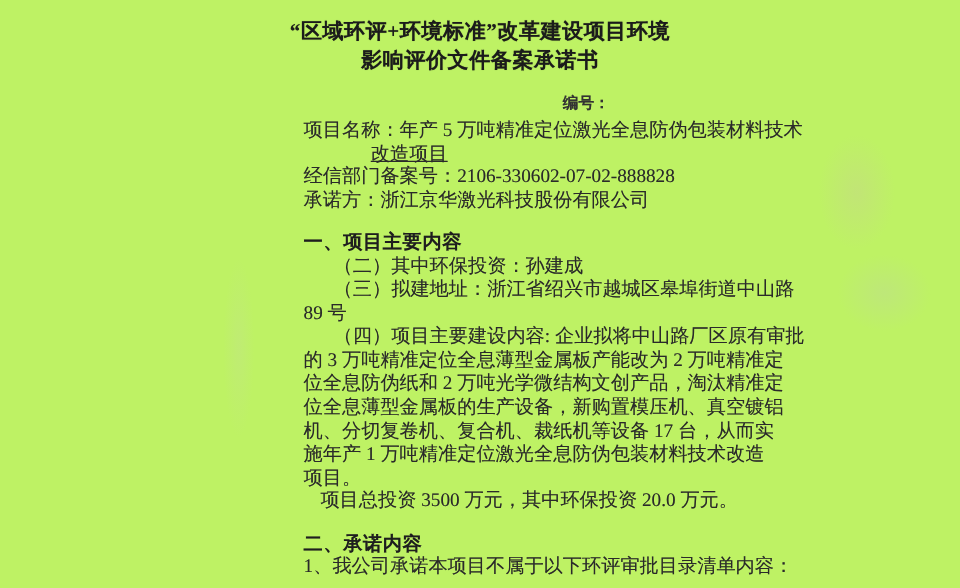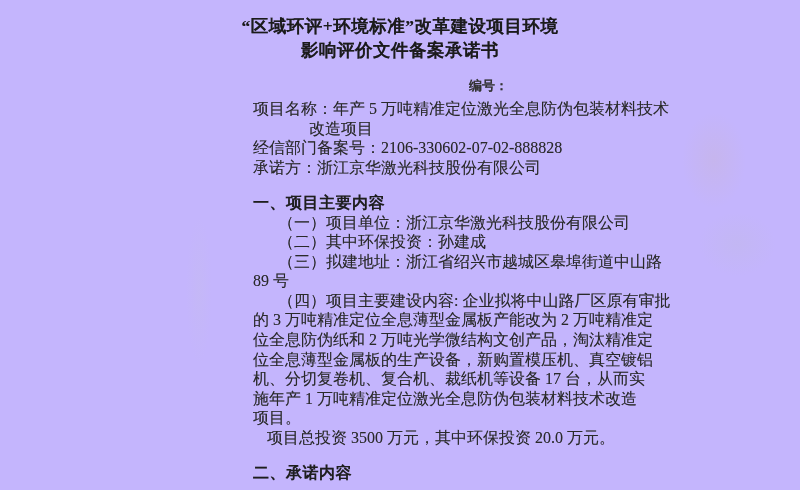--- a/index.html
+++ b/index.html
@@ -1,18 +1,18 @@
 <!DOCTYPE html>
 <html><head>
 <meta charset="utf-8">
 <style>
   * { margin:0; padding:0; box-sizing:border-box; }
   html, body { width:800px; height:490px; background:#ffffff; overflow:hidden; }
   .page {
-    position:relative; width:800px; height:490px; background:#c4b5fd;
+    position:relative; width:800px; height:490px; background:#bef264;
     font-family:"Liberation Serif","DejaVu Serif",serif; color:#2b2b2b;
   }
   .title {
     position:absolute; top:15px; left:0; width:800px; text-align:center;
     font-weight:700; font-size:17.5px; line-height:23.5px; color:#1b1b1b;
     letter-spacing:0.5px; text-shadow:0 0 0.6px rgba(20,20,20,0.55);
   }
   .serial {
     position:absolute; top:77px; left:469px;
     font-size:13px; font-weight:700; color:#333;
@@ -24,21 +24,21 @@
     font-size:16px; line-height:19.55px; color:#2a2a2a;
     text-shadow:0 0 0.5px rgba(40,40,40,0.38);
   }
   .line { white-space:nowrap; }
   .b {
     font-weight:700; font-family:"Liberation Sans","DejaVu Sans",sans-serif;
     color:#1e1e1e; letter-spacing:0.5px;margin-top:16px;
   }
   .i1 { padding-left:14px; }
   .i2 { padding-left:25px; }
-  .i4 { padding-left:56px; }
+  .i4 { padding-left:56px;text-decoration:underline; }
   .artifact { position:absolute; border-radius:50%; pointer-events:none; }
   .a1 { left:682px; top:112px; width:64px; height:96px;
         background:radial-gradient(closest-side, rgba(206,182,182,0.22), rgba(206,182,182,0)); }
   .a2 { left:698px; top:212px; width:78px; height:64px;
         background:radial-gradient(closest-side, rgba(190,190,205,0.20), rgba(190,190,205,0)); }
   .a3 { left:186px; top:215px; width:26px; height:150px;
         background:radial-gradient(closest-side, rgba(200,200,210,0.14), rgba(200,200,210,0)); }
 </style>
 </head>
 <body>
@@ -57,32 +57,32 @@
   <div class="serial">编号：</div>
 
   <div class="body-block">
     <p class="line">项目名称：年产 5 万吨精准定位激光全息防伪包装材料技术</p>
     <p class="line i4">改造项目</p>
     <p class="line">经信部门备案号：2106-330602-07-02-888828</p>
     <p class="line">承诺方：浙江京华激光科技股份有限公司</p>
 
     <p class="line b">一、项目主要内容</p>
 
-    <p class="line i2">（一）项目单位：浙江京华激光科技股份有限公司</p>
     <p class="line i2">（二）其中环保投资：孙建成</p>
     <p class="line i2">（三）拟建地址：浙江省绍兴市越城区皋埠街道中山路</p>
     <p class="line">89 号</p>
 
     <p class="line i2">（四）项目主要建设内容: 企业拟将中山路厂区原有审批</p>
     <p class="line">的 3 万吨精准定位全息薄型金属板产能改为 2 万吨精准定</p>
     <p class="line">位全息防伪纸和 2 万吨光学微结构文创产品，淘汰精准定</p>
     <p class="line">位全息薄型金属板的生产设备，新购置模压机、真空镀铝</p>
     <p class="line">机、分切复卷机、复合机、裁纸机等设备 17 台，从而实</p>
     <p class="line">施年产 1 万吨精准定位激光全息防伪包装材料技术改造</p>
     <p class="line">项目。</p>
 
     <p class="line i1">项目总投资 3500 万元，其中环保投资 20.0 万元。</p>
 
     <p class="line b">二、承诺内容</p>
 
+    <p class="line">1、我公司承诺本项目不属于以下环评审批目录清单内容：</p>
   </div>
 
 </div>
 
 </body></html>

